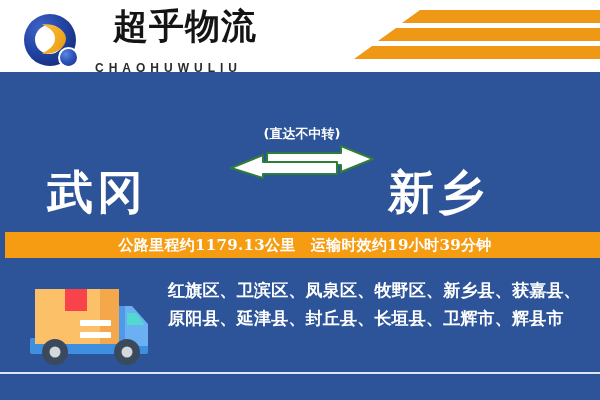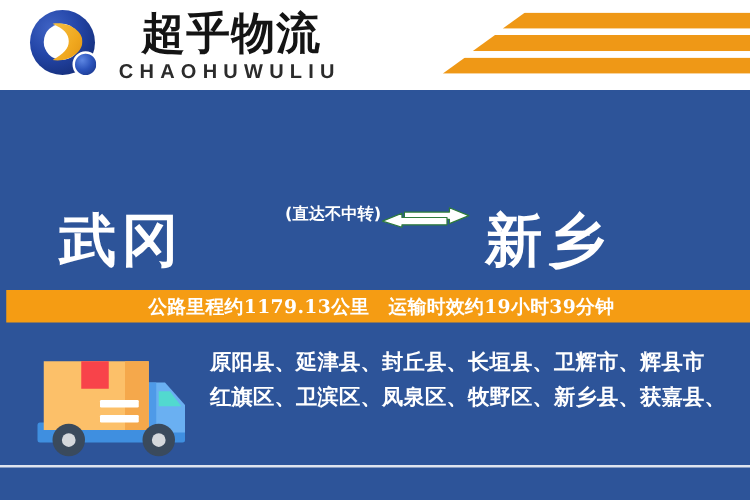--- a/index.html
+++ b/index.html
@@ -41,22 +41,22 @@
     background:radial-gradient(circle at 34% 30%, #5d86e2 0%, #2b53bb 48%, #16307e 100%);
     border:2px solid #ffffff;
   }
   .logo-text { display:flex; flex-direction:column; }
   .logo-cn {
     font-family:"DejaVu Serif", serif; font-weight:bold;
     font-size:35px; line-height:38px; color:#141414; letter-spacing:1px;margin-left:20px;
   }
   .logo-en {
     font-family:"Liberation Sans", sans-serif; font-weight:bold;
-    font-size:16px; line-height:15px; color:#2b2b2b;
-    letter-spacing:5.0px; margin-top:4px; padding-left:2px;
+    font-size:12px; line-height:15px; color:#2b2b2b;
+    letter-spacing:5.0px; margin-top:16px; padding-left:2px;
   }
   .stripes { position:absolute; right:0; top:8px; width:260px; height:58px; }
   .stripe {
     position:absolute; height:13px; background:#ef9816; right:0;
   }
   .stripe.s1 { top:2px;  left:62px;  clip-path: polygon(18px 0, 100% 0, 100% 100%, 0 100%); }
   .stripe.s2 { top:20px; left:38px;  clip-path: polygon(18px 0, 100% 0, 100% 100%, 0 100%); }
   .stripe.s3 { top:38px; left:14px;  clip-path: polygon(18px 0, 100% 0, 100% 100%, 0 100%); }
 
   
@@ -68,21 +68,21 @@
     position:absolute; top:118px;
     font-family:"DejaVu Serif", serif; font-weight:bold;
     font-size:46px; line-height:52px; color:#ffffff; letter-spacing:4px;
     transform:translateY(-50%);
   }
   .city-from { left:47px; }
   .city-to   { left:388px; }
 
   .arrow-block {
     position:absolute; left:228px; top:52px; width:148px; height:92px;
-    display:flex; flex-direction:row; align-items:center;
+    display:flex; flex-direction:column; align-items:center;
   }
   .arrow-top-label {
     font-family:"DejaVu Sans", sans-serif; font-weight:bold;
     font-size:13px; line-height:16px; color:#ffffff; white-space:nowrap;
   }
   .arrow-svg { margin-top:3px; }
   .arrow-bottom-label {
     margin-top:4px;
     font-family:"DejaVu Sans", sans-serif; font-weight:bold;
     font-size:13px; line-height:16px; color:#ffffff; white-space:nowrap;
@@ -184,19 +184,19 @@
       <rect x="54" y="44" width="31" height="6" rx="1" fill="#ffffff"></rect>
       <rect x="54" y="56" width="31" height="6" rx="1" fill="#ffffff"></rect>
 
       <circle cx="29" cy="76" r="13" fill="#3a4a5c"></circle>
       <circle cx="29" cy="76" r="5.5" fill="#d4d8dc"></circle>
       <circle cx="101" cy="76" r="13" fill="#3a4a5c"></circle>
       <circle cx="101" cy="76" r="5.5" fill="#d4d8dc"></circle>
     </svg>
 
     <div class="district-list">
+      <div class="district-line">红旗区、卫滨区、凤泉区、牧野区、新乡县、获嘉县、</div>
       <div class="district-line">原阳县、延津县、封丘县、长垣县、卫辉市、辉县市</div>
-      <div class="district-line">红旗区、卫滨区、凤泉区、牧野区、新乡县、获嘉县、</div>
     </div>
   </div>
 
   <div class="bottom-rule"></div>
 </div>
 
 </body></html>

